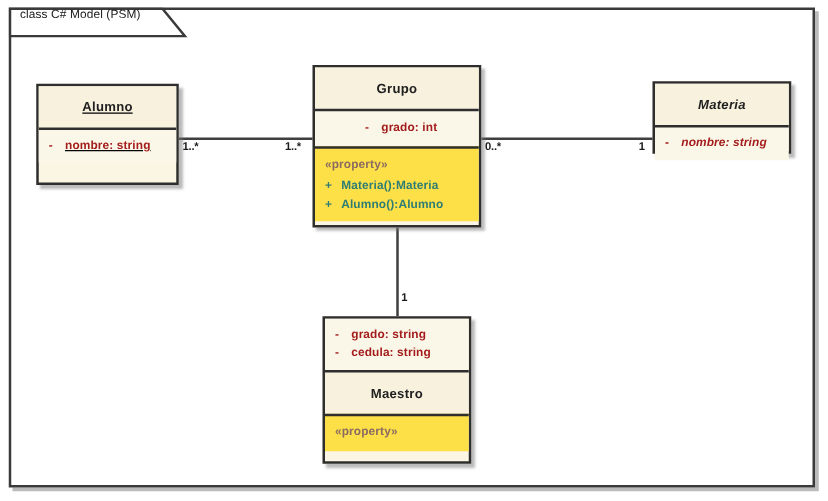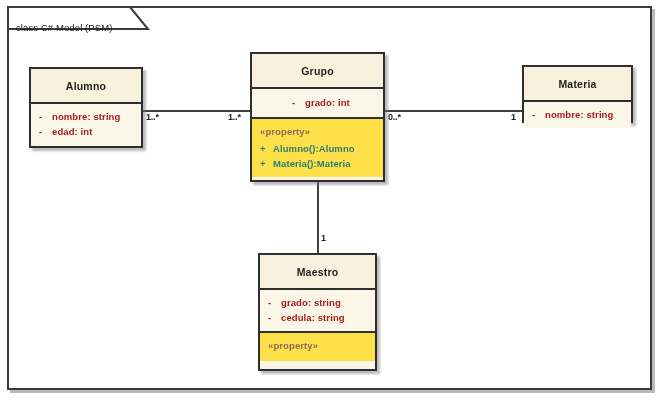--- a/index.html
+++ b/index.html
@@ -36,21 +36,21 @@
     top: 6px;
     height: 23px;
     width: 146px;
     box-sizing: border-box;
     overflow: visible;
   }
   .frame-tab svg { display: block; }
   .frame-tab-label {
     position: absolute;
     left: 9px;
-    top: 16px;
+    top: 0;
     font-size: 9.5px;
     color: #1a1a1a;
     white-space: nowrap;
     letter-spacing: 0.1px;
   }
 
   
   .line {
     position: absolute;
     background: #3f3f3f;
@@ -140,75 +140,72 @@
   <div class="mult" style="left:228px; top:112px;">1..*</div>
 
   <div class="line line-h" style="left:385px; top:110px; width:139px;"></div>
   <div class="mult" style="left:388px; top:112px;">0..*</div>
   <div class="mult" style="left:511px; top:112px;">1</div>
 
   <div class="line line-v" style="left:317px; top:171px; height:83px;"></div>
   <div class="mult" style="left:321px; top:172px;">1..*</div>
   <div class="mult" style="left:321px; top:233px;">1</div>
 
-  <div class="uml-class" style="left:29px; top:67px; width:114px; height:81px;">
+  <div class="uml-class" style="left:29px; top:67px; width:114px; height:81px;text-decoration:underline;">
     <div class="compartment cmp-name">
       <span class="class-title">Alumno</span>
     </div>
     <div class="compartment cmp-attrs">
       <div class="member attr">
         <span class="vis">-</span><span>nombre: string</span>
-      </div>
-      <div class="member attr">
-        <span class="vis">-</span><span>edad: int</span>
       </div>
     </div>
   </div>
 
   <div class="uml-class" style="left:250px; top:36px; width:135px; height:130px;margin-top:16px;">
     <div class="compartment cmp-name">
       <span class="class-title">Grupo</span>
     </div>
     <div class="compartment cmp-attrs" style="padding-top:6px; padding-bottom:7px;padding-left:40px;">
       <div class="member attr">
         <span class="vis">-</span><span>grado: int</span>
       </div>
     </div>
     <div class="compartment cmp-ops">
       <div class="stereotype">«property»</div>
       <div class="member op">
+        <span class="vis">+</span><span>Materia():Materia</span>
+      </div>
+      <div class="member op">
         <span class="vis">+</span><span>Alumno():Alumno</span>
       </div>
-      <div class="member op">
-        <span class="vis">+</span><span>Materia():Materia</span>
-      </div>
-    </div>
-  </div>
-
-  <div class="uml-class" style="left:522px; top:65px; width:111px; height:58px;">
+    </div>
+  </div>
+
+  <div class="uml-class" style="left:522px; top:65px; width:111px; height:58px;font-style:italic;">
     <div class="compartment cmp-name">
       <span class="class-title">Materia</span>
     </div>
     <div class="compartment cmp-attrs">
       <div class="member attr">
         <span class="vis">-</span><span>nombre: string</span>
       </div>
     </div>
   </div>
 
   <div class="uml-class" style="left:258px; top:253px; width:119px; height:118px;">
+    <div class="compartment cmp-attrs">
+      <div class="member attr">
+        <span class="vis">-</span><span>grado: string</span>
+      </div>
+      <div class="member attr">
+        <span class="vis">-</span><span>cedula: string</span>
+      </div>
+    </div>
     <div class="compartment cmp-name">
       <span class="class-title">Maestro</span>
-    </div>
-    <div class="compartment cmp-attrs">
-      <div class="member attr">
-        <span class="vis">-</span><span>grado: string</span>
-      </div>
-      <div class="member attr">
-        <span class="vis">-</span><span>cedula: string</span>
-      </div>
     </div>
     <div class="compartment cmp-ops">
       <div class="stereotype">«property»</div>
     </div>
   </div>
 
 </div>
 
 </body></html>

